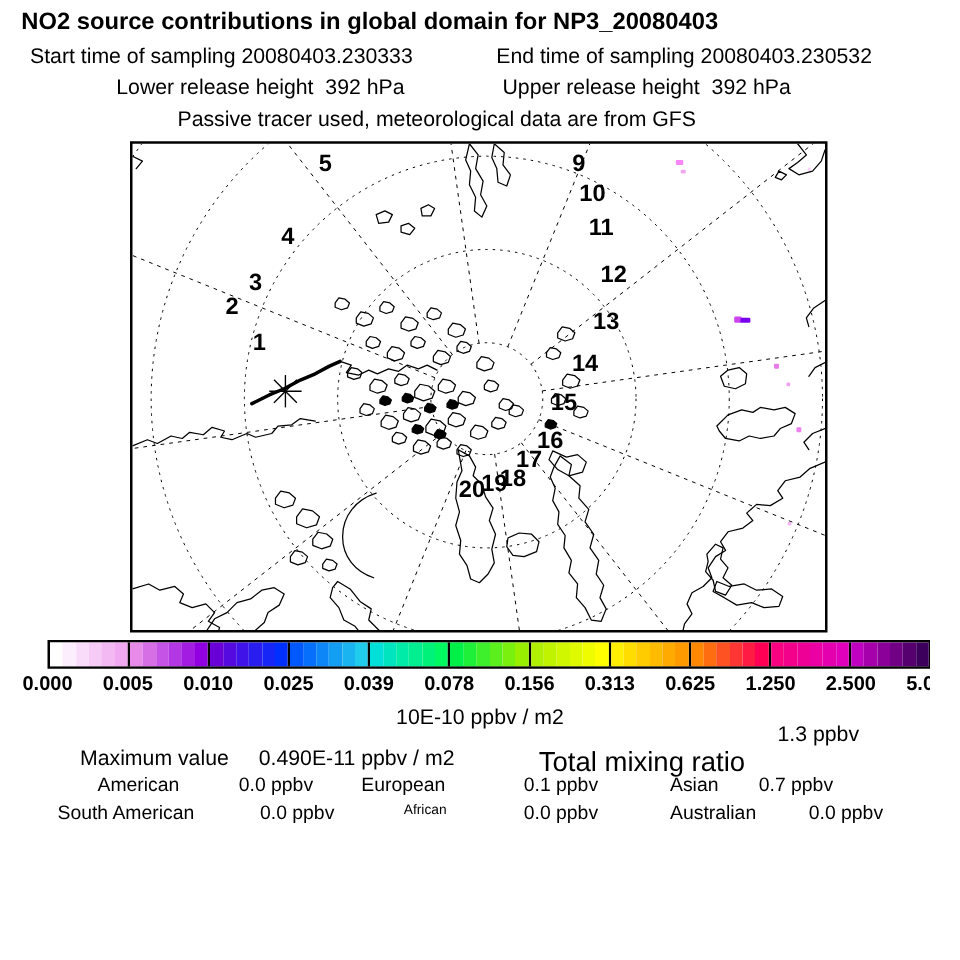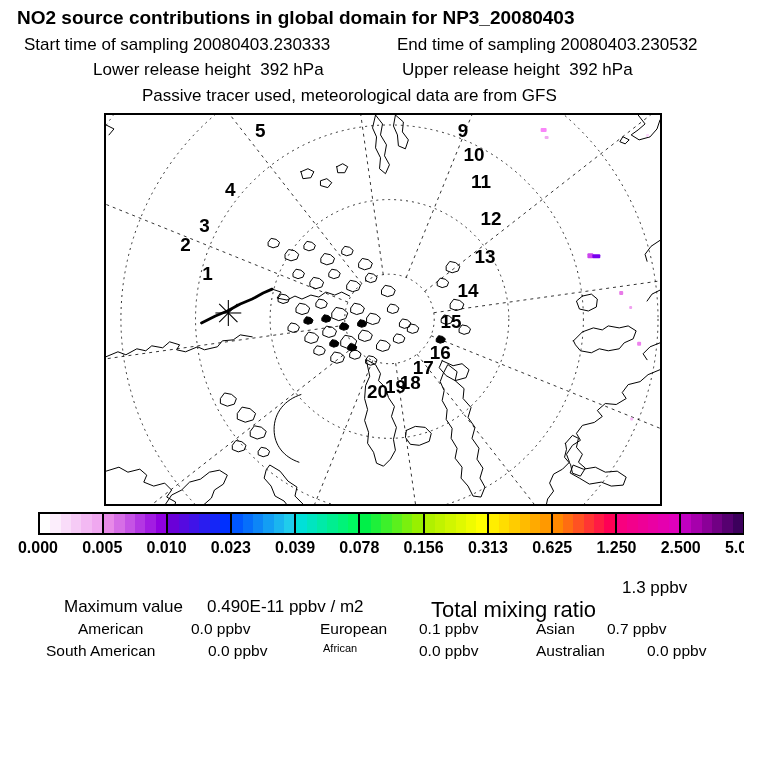--- a/index.html
+++ b/index.html
@@ -268,38 +268,39 @@
         <div class="cb-step" style="background: rgb(139, 0, 152);"></div>
         <div class="cb-step" style="background: rgb(113, 0, 132);"></div>
         <div class="cb-step" style="background: rgb(86, 0, 112);"></div>
         <div class="cb-step" style="background: rgb(60, 0, 92);"></div>
       </div>
     </div>
   <div id="ticks">
       <span class="cb-tick" style="left: 15px;">0.000</span>
       <span class="cb-tick" style="left: 79.2727px;">0.005</span>
       <span class="cb-tick" style="left: 143.545px;">0.010</span>
-      <span class="cb-tick" style="left: 207.818px;">0.023</span>
+      <span class="cb-tick" style="left: 207.818px;">0.025</span>
       <span class="cb-tick" style="left: 272.091px;">0.039</span>
       <span class="cb-tick" style="left: 336.364px;">0.078</span>
       <span class="cb-tick" style="left: 400.636px;">0.156</span>
       <span class="cb-tick" style="left: 464.909px;">0.313</span>
       <span class="cb-tick" style="left: 529.182px;">0.625</span>
       <span class="cb-tick" style="left: 593.455px;">1.250</span>
       <span class="cb-tick" style="left: 657.727px;">2.500</span>
       <span class="cb-tick" style="left: 722px;">5.000</span>
     </div>
+  <div id="unit-label">10E-10 ppbv / m2</div>
   <div id="stats">
       <span class="stat-text" style="left: 64px; top: 597px; font-size: 17px;">Maximum value</span>
       <span class="stat-text" style="left: 207px; top: 597px; font-size: 17px;">0.490E-11 ppbv / m2</span>
       <span class="stat-text" style="left: 431px; top: 597px; font-size: 22px;">Total mixing ratio</span>
       <span class="stat-text" style="left: 622px; top: 578px; font-size: 17px;">1.3 ppbv</span>
       <span class="stat-text" style="left: 78px; top: 620px; font-size: 15.5px;">American</span>
       <span class="stat-text" style="left: 191px; top: 620px; font-size: 15.5px;">0.0 ppbv</span>
-      <span class="stat-text" style="left: 320px; top: 620px; font-size: 15.5px;">European</span>
+      <span class="stat-text" style="left: 289px; top: 620px; font-size: 15.5px;">European</span>
       <span class="stat-text" style="left: 419px; top: 620px; font-size: 15.5px;">0.1 ppbv</span>
       <span class="stat-text" style="left: 536px; top: 620px; font-size: 15.5px;">Asian</span>
       <span class="stat-text" style="left: 607px; top: 620px; font-size: 15.5px;">0.7 ppbv</span>
       <span class="stat-text" style="left: 46px; top: 642px; font-size: 15.5px;">South American</span>
       <span class="stat-text" style="left: 208px; top: 642px; font-size: 15.5px;">0.0 ppbv</span>
       <span class="stat-text" style="left: 323px; top: 642px; font-size: 11px;">African</span>
       <span class="stat-text" style="left: 419px; top: 642px; font-size: 15.5px;">0.0 ppbv</span>
       <span class="stat-text" style="left: 536px; top: 642px; font-size: 15.5px;">Australian</span>
       <span class="stat-text" style="left: 647px; top: 642px; font-size: 15.5px;">0.0 ppbv</span>
     </div>

